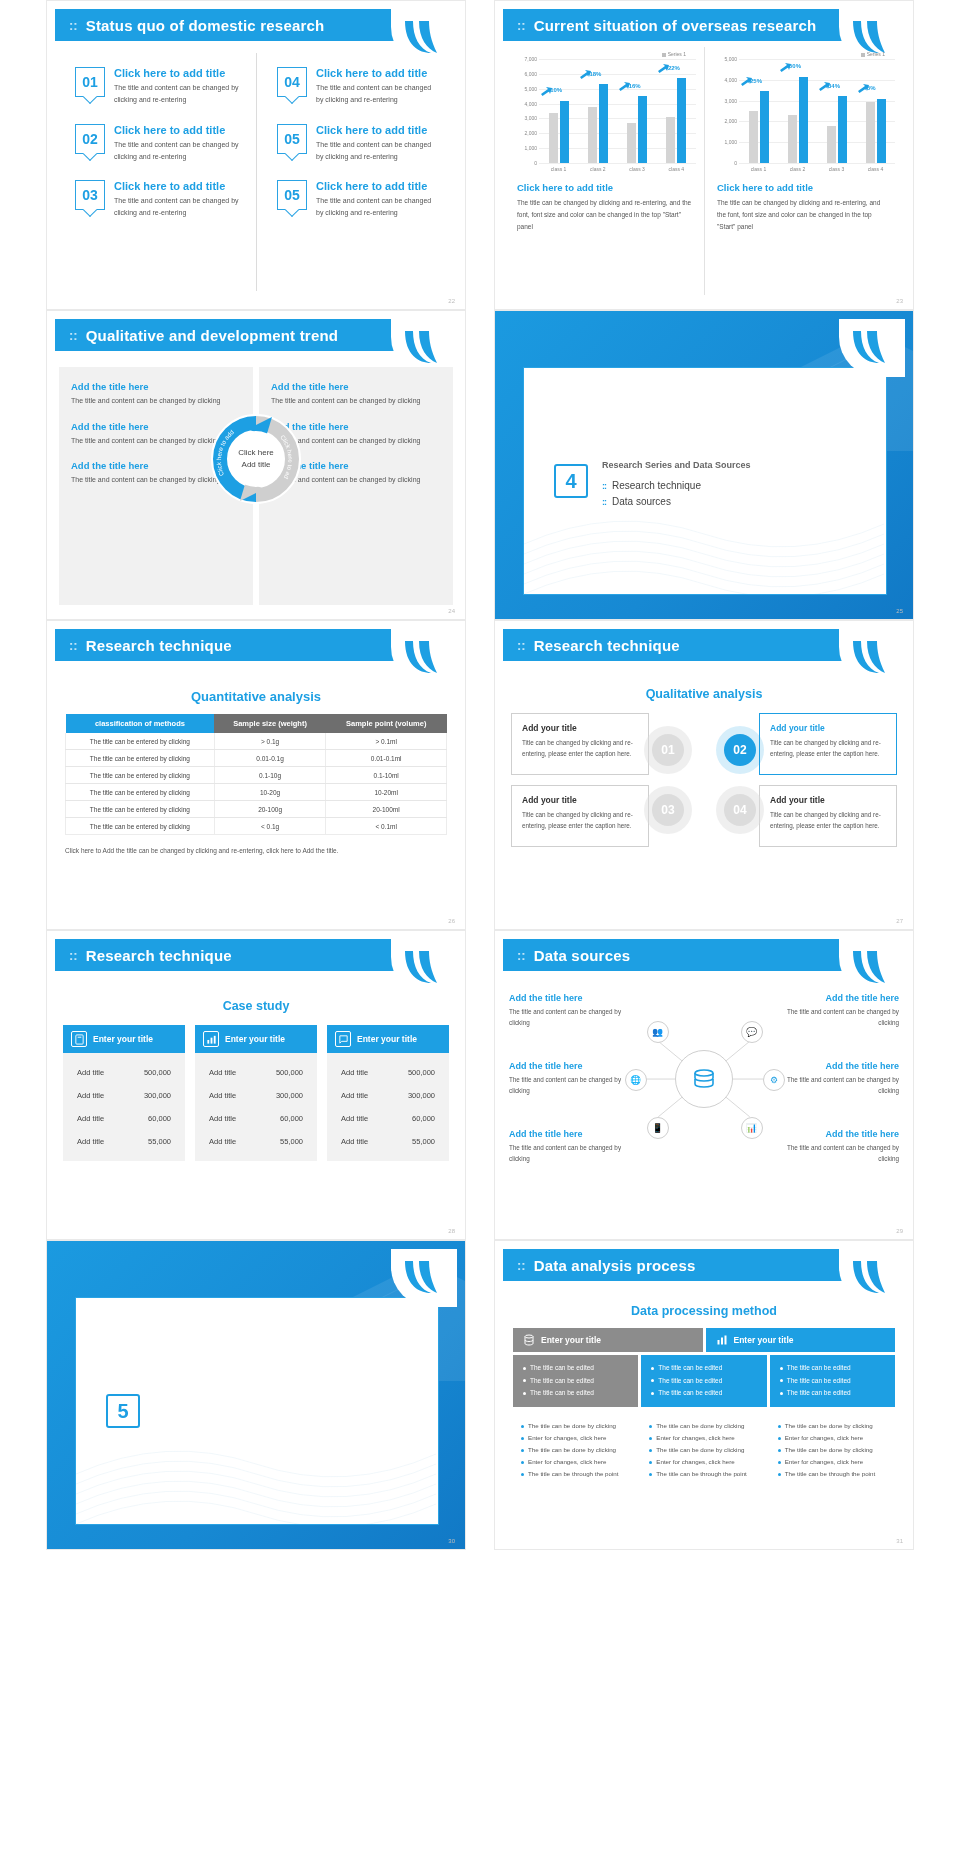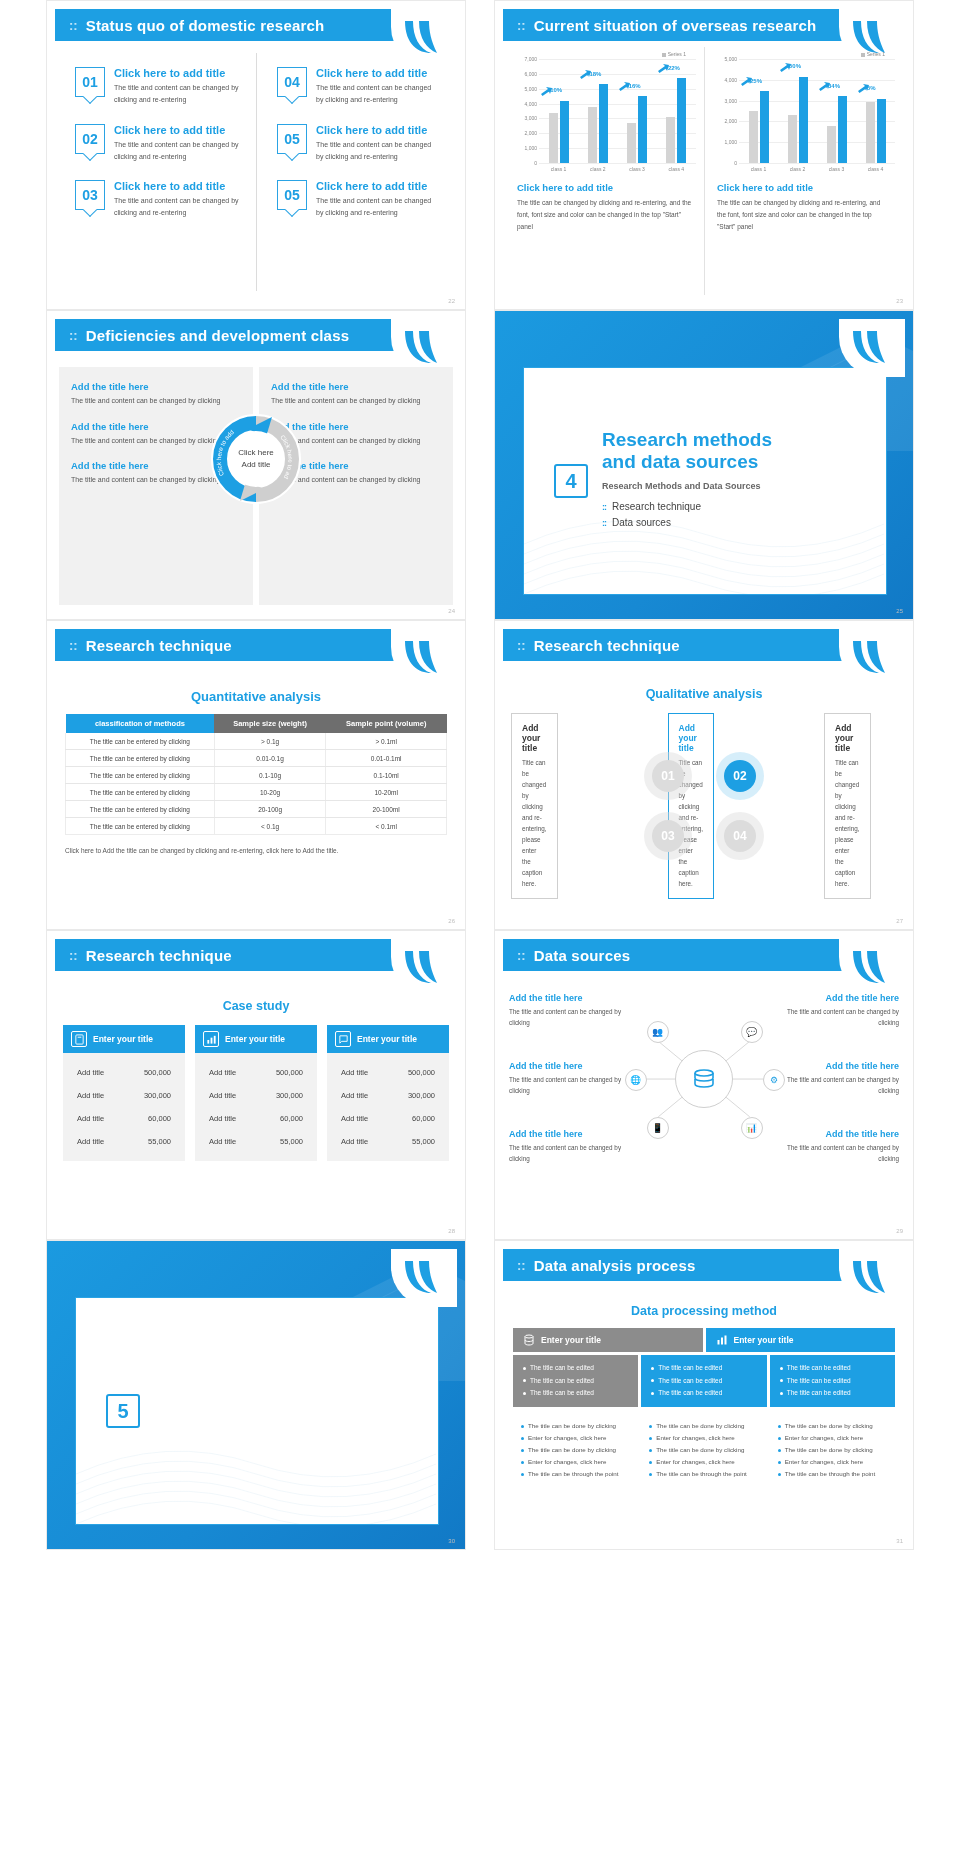--- a/index.html
+++ b/index.html
@@ -133,21 +133,21 @@
   table.qt th { font-size:7.5px; color:#fff; padding:5px 4px; font-weight:bold; }
   table.qt th.c1 { background:#1d9fe3; }
   table.qt th.c2, table.qt th.c3 { background:#6e6e6e; }
   table.qt td { font-size:6.5px; color:#444; padding:4.5px 4px; text-align:center; border-bottom:1px solid #e6e6e6; border-right:1px solid #ececec;}
   table.qt td:first-child { border-left:1px solid #ececec; }
   table.qt tr:last-child td { border-bottom:1px solid #ececec; }
   .s5-foot { font-size:6.5px; color:#555; margin-top:12px; }
   
   .s6-body { position:absolute; top:52px; left:16px; right:16px; bottom:12px; }
   .s6-h { text-align:center; color:#1d9fe3; font-size:12.5px; font-weight:bold; margin:14px 0 12px;}
-  .s6-grid { position:relative; display:grid; grid-template-columns:1fr 1fr 1fr 1fr; gap:10px 110px; }
+  .s6-grid { position:relative; display:grid; grid-template-columns:1fr 1fr; gap:10px 110px; }
   .s6-card { border:1px solid #cfcfcf; padding:9px 10px; min-height:62px; background:#fff;}
   .s6-card.hl { border-color:#1d9fe3; }
   .s6-card .t { font-size:8.5px; font-weight:bold; color:#333; margin-bottom:4px;}
   .s6-card.hl .t { color:#1d9fe3; }
   .s6-card .d { font-size:6.3px; color:#555; line-height:1.75;}
   .s6-circles { position:absolute; left:50%; top:50%; transform:translate(-50%,-50%); width:104px; height:104px;}
   .cnum { position:absolute; width:32px;height:32px;border-radius:50%; display:flex;align-items:center;justify-content:center;
       font-size:12px; font-weight:bold; }
   .cnum.grey { background:#dcdcdc; color:#fff; }
   .cnum.blue { background:#1d9fe3; color:#fff; }
@@ -407,21 +407,21 @@
           <div class="d">The title can be changed by clicking and re-entering, and the font, font size and color can be changed in the top "Start" panel</div>
         </div>
       </div>
     </div>
     <div class="pgnum">23</div>
   </div>
 
   <div class="slide">
     <div class="hdr">
       <span class="dots">::</span>
-      <span class="ttl">Deficiencies and development class</span>
+      <span class="ttl">Qualitative and development trend</span>
     </div>
     <div class="logo">
       <svg width="42" height="42" viewBox="0 0 42 42">
           <path d="M4 6 C4 30 18 38 30 38 C18 34 12 22 12 6 Z" fill="#1d9fe3"></path>
           <path d="M18 6 C18 24 26 34 36 38 C30 26 28 16 28 6 Z" fill="#1d9fe3"></path>
         </svg>
     </div>
     <div class="s3-body">
       <div class="s3-panel">
         <div class="s3-blk">
@@ -489,22 +489,21 @@
             <path d="M0 70 Q90 30 180 60 T360 50"></path>
               <path d="M0 80 Q90 40 180 70 T360 60"></path>
             <path d="M0 90 Q90 50 180 80 T360 70"></path>
               <path d="M0 100 Q90 60 180 90 T360 80"></path>
             <path d="M0 110 Q90 70 180 100 T360 90"></path>
               <path d="M0 120 Q90 80 180 110 T360 100"></path>
           </g>
         </svg>
         <div class="numbox">4</div>
         <div class="sec-txt">
-          <h2><span>Research methods</span><br><span>and data sources</span></h2>
-          <div class="sub">Research Methods and Data Sources</div>
+          <div class="sub">Research Series and Data Sources</div>
           <ul>
             <li><b>::</b><span>Research technique</span></li>
             <li><b>::</b><span>Data sources</span></li>
           </ul>
         </div>
       </div>
     </div>
     <div class="logo on-blue">
       <svg width="42" height="42" viewBox="0 0 42 42">
           <path d="M4 6 C4 30 18 38 30 38 C18 34 12 22 12 6 Z" fill="#1d9fe3"></path>

